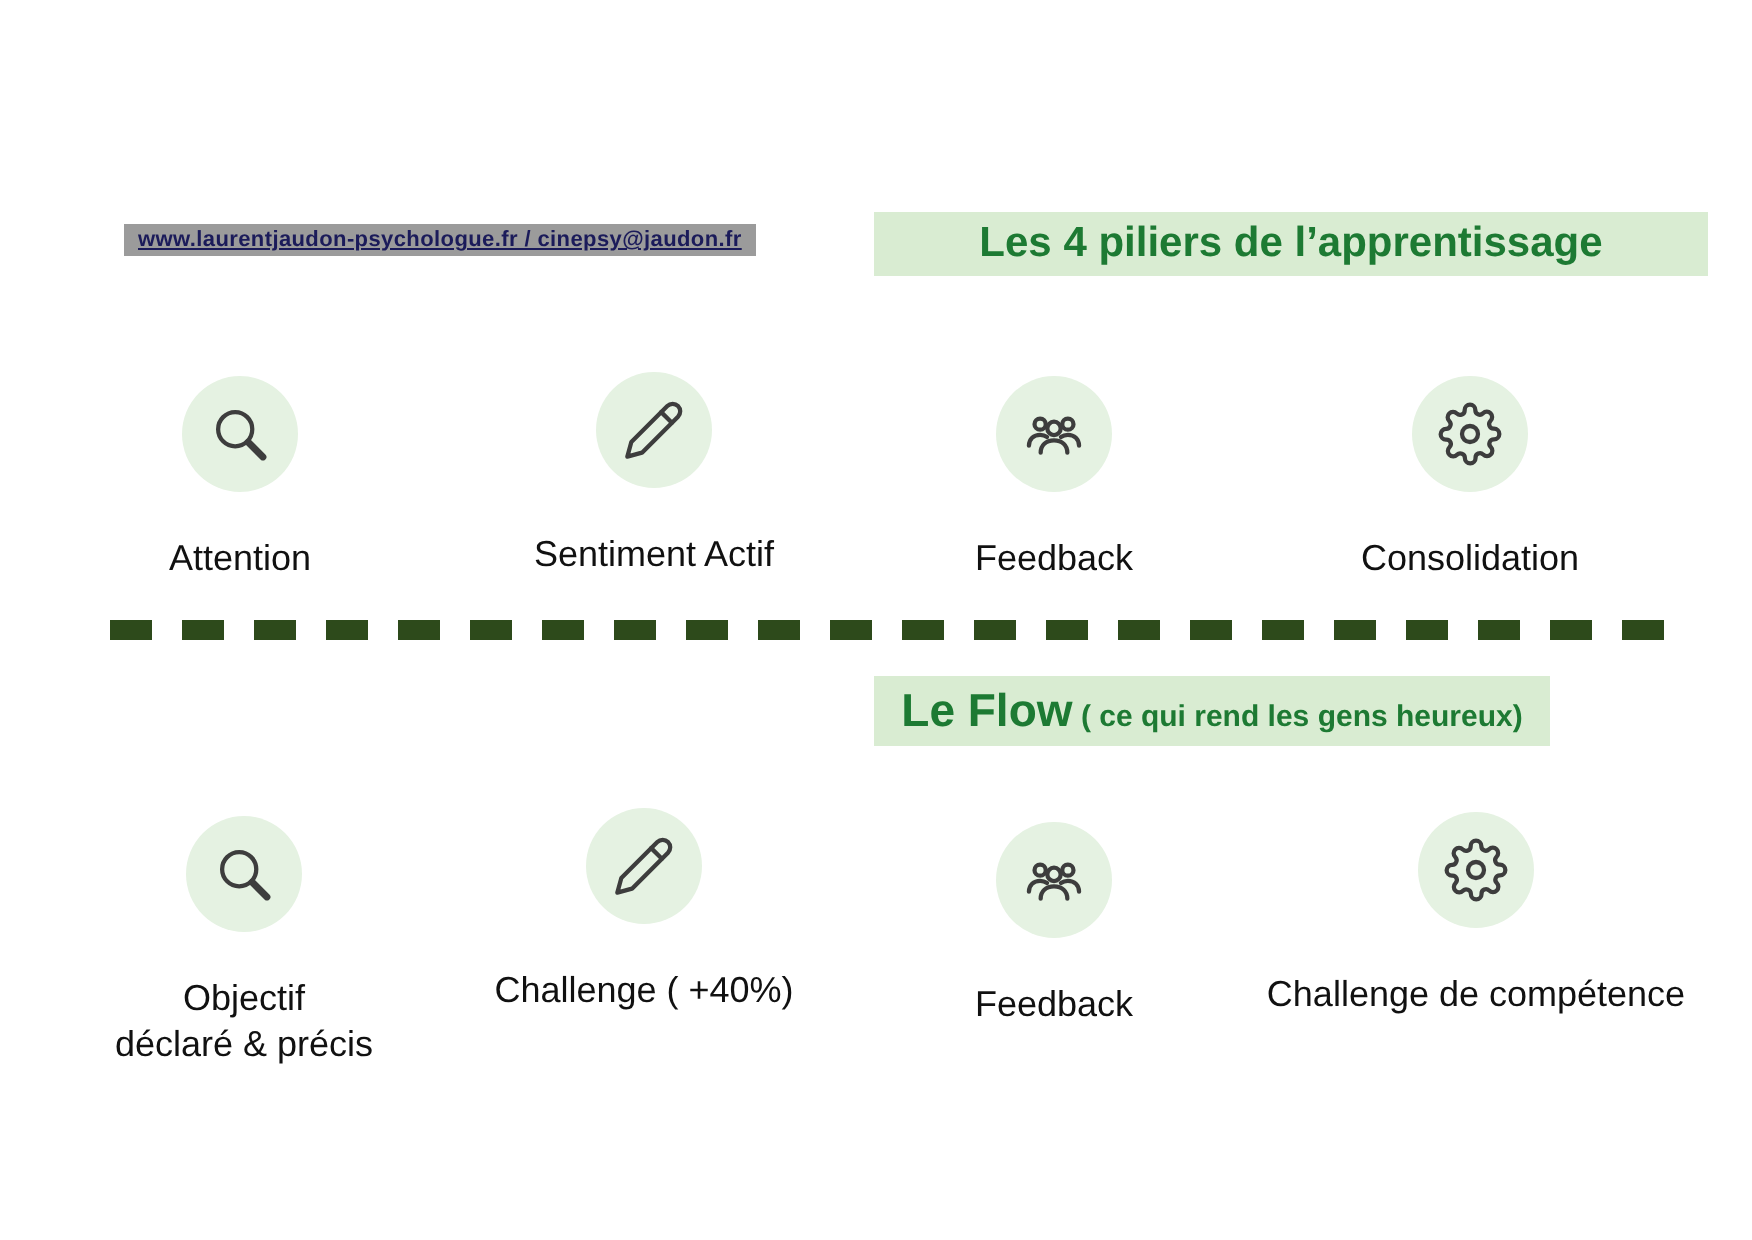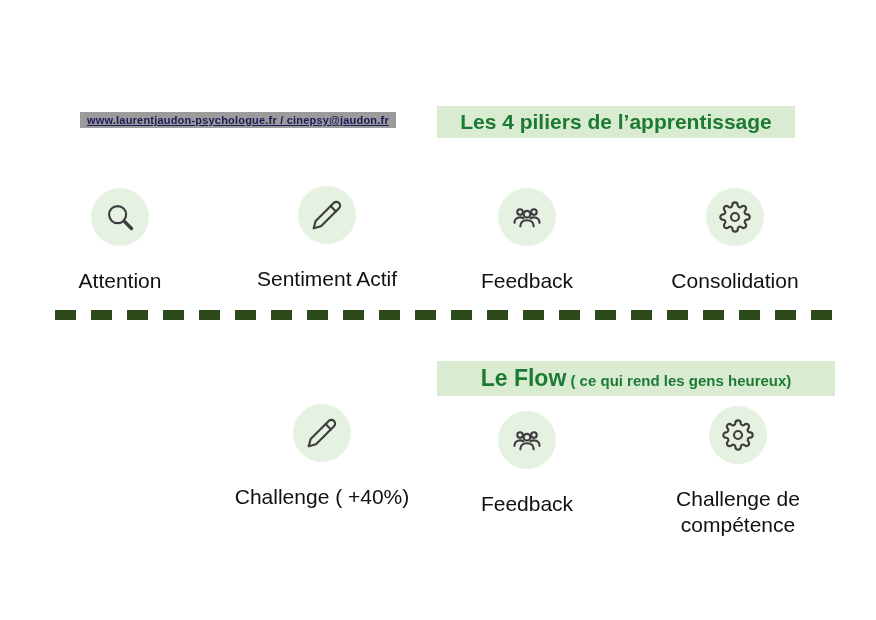--- a/index.html
+++ b/index.html
@@ -20,42 +20,41 @@
     left: 62px;
     top: 112px;
     background: #9b9b9b;
     color: #1b1b5a;
     font-size: 11px;
     font-weight: bold;
     text-decoration: underline;
     padding: 2px 7px;
     letter-spacing: 0.2px;
     cursor: pointer;
-    margin-left: 18px;
   }
 
   .section-title {
     position: absolute;
     background: #d9ecd2;
     color: #1d7a33;
     font-weight: bold;
     text-align: center;
   }
   .title-pillars {
     left: 437px;
     top: 106px;
-    width: 358px;
+    width: 417px;
     height: 32px;
     line-height: 32px;
     font-size: 21px;
   }
   .title-flow {
     left: 437px;
-    top: 361px;
-    width: 398px;
+    top: 338px;
+    width: 338px;
     height: 35px;
     line-height: 35px;
   }
   .flow-main { font-size: 23px; }
   .flow-sub  { font-size: 15px; }
 
   .divider {
     position: absolute;
     left: 55px;
     top: 310px;
@@ -88,21 +87,21 @@
     width: 32px;
     height: 32px;
     stroke: #3d3d3d;
     fill: none;
     stroke-width: 1.6;
     stroke-linecap: round;
     stroke-linejoin: round;
   }
   .label {
     margin-top: 22px;
-    font-size: 21px;
+    font-size: 18px;
     color: #111111;
     text-align: center;
     white-space: pre-line;
     line-height: 1.25;
   }
 
   
   .p1 { left: 10px;  top: 188px; }
   .p2 { left: 217px; top: 186px; }
   .p3 { left: 417px; top: 188px; }
@@ -183,20 +182,29 @@
     </span>
     <div class="label">Consolidation</div>
   </div>
 
   <div class="divider"></div>
 
   <div class="section-title title-flow">
     <span class="flow-main">Le Flow</span><span class="flow-sub"> ( ce qui rend les gens heureux)</span>
   </div>
 
+  <div class="item f1">
+    <span class="circle">
+      <svg class="icon">
+          <use href="#i-magnifier"></use>
+        </svg>
+    </span>
+    <div class="label">Objectif
+déclaré &amp; précis</div>
+  </div>
 
   <div class="item f2">
     <span class="circle">
       <svg class="icon">
           <use href="#i-pencil"></use>
         </svg>
     </span>
     <div class="label">Challenge ( +40%)</div>
   </div>
 

